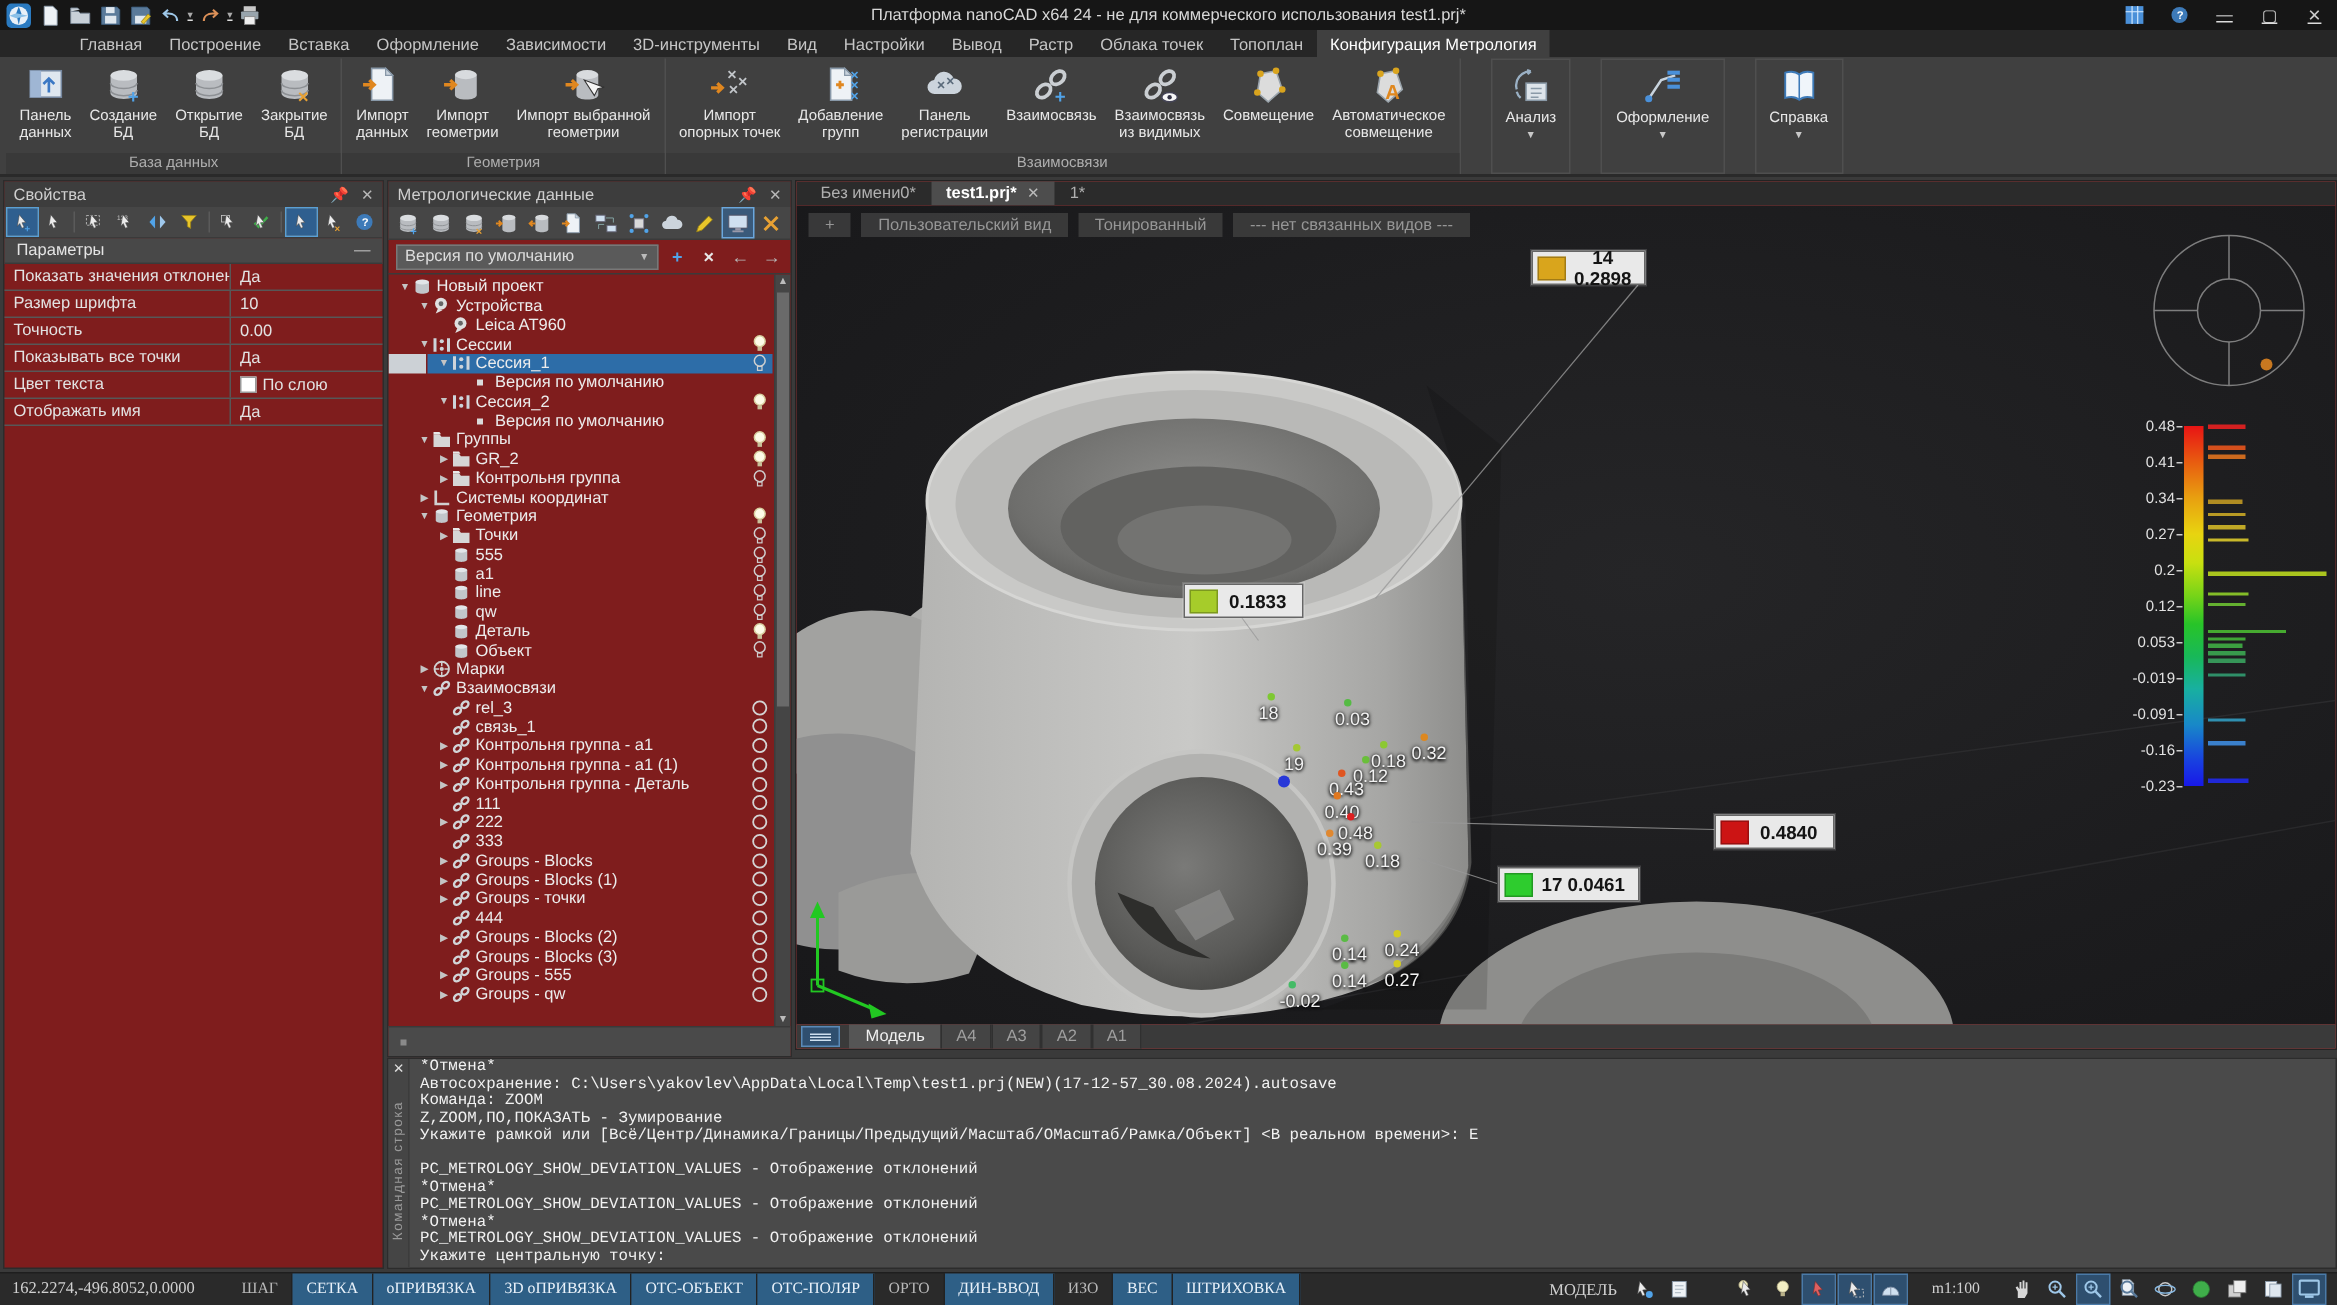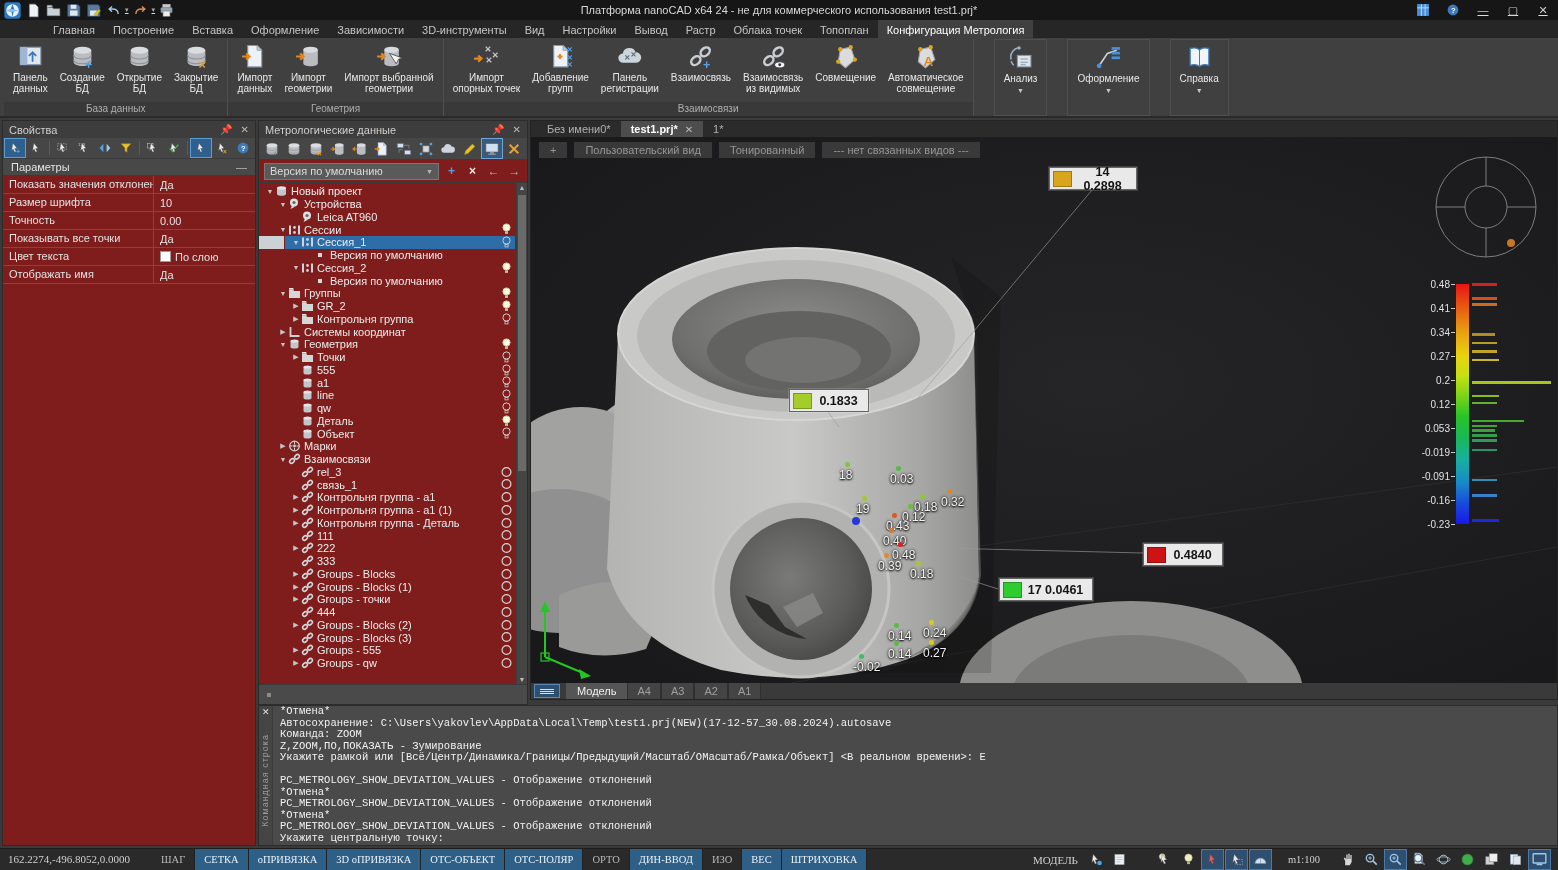--- a/index.html
+++ b/index.html
@@ -1342,21 +1342,21 @@
         <span class="pmarker-label" style="left: 392px; top: 489px;">0.24</span>
         <span class="pmarker" style="left: 362.5px; top: 503.5px; background: rgb(90, 187, 68);"></span>
         <span class="pmarker-label" style="left: 357px; top: 510px;">0.14</span>
         <span class="pmarker" style="left: 397.5px; top: 502.5px; background: rgb(212, 204, 32);"></span>
         <span class="pmarker-label" style="left: 392px; top: 509px;">0.27</span>
         <span class="pmarker" style="left: 327.5px; top: 516.5px; background: rgb(68, 187, 102);"></span>
         <span class="pmarker-label" style="left: 322px; top: 523px;">-0.02</span>
         <span class="pmarker" style="left: 320.5px; top: 379.5px; background: rgb(40, 56, 216); width: 8px; height: 8px;"></span>
       </div>
     <div id="devlabels">
-        <div class="dev-label" style="left: 518px; top: 30px; width: 88px;">
+        <div class="dev-label" style="left: 490px; top: 30px; width: 76px;">
           <span class="sw" style="background: rgb(217, 165, 28);"></span>
           <span class="tx">14 0.2898</span>
         </div>
         <div class="dev-label" style="left: 258px; top: 252px; width: 80px;">
           <span class="sw" style="background: rgb(166, 204, 42);"></span>
           <span class="tx">0.1833</span>
         </div>
         <div class="dev-label" style="left: 612px; top: 406px; width: 80px;">
           <span class="sw" style="background: rgb(204, 20, 20);"></span>
           <span class="tx">0.4840</span>

